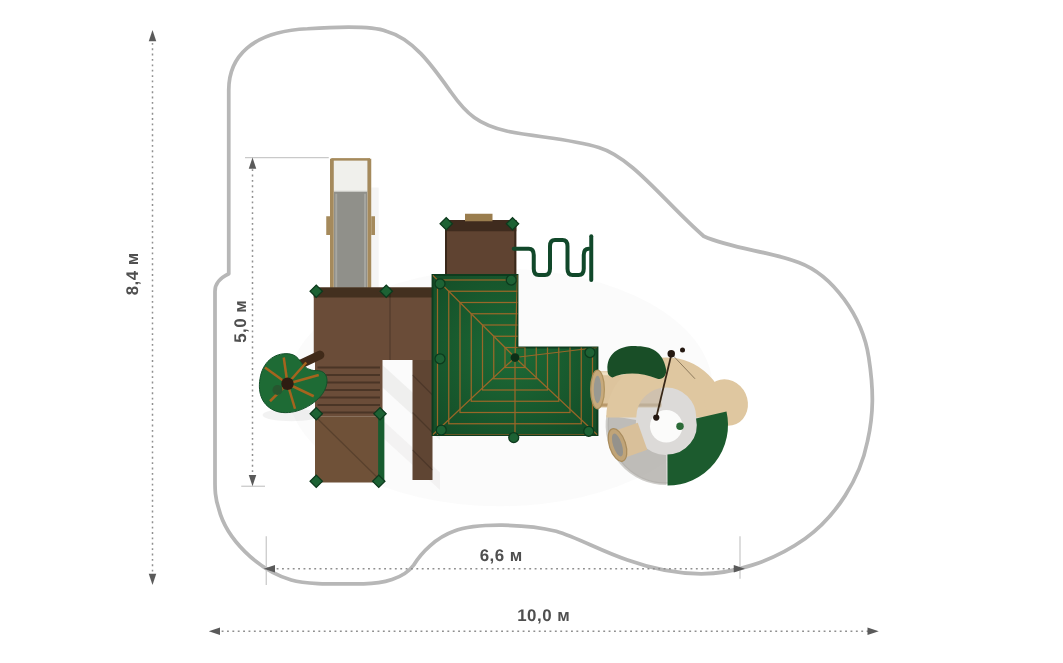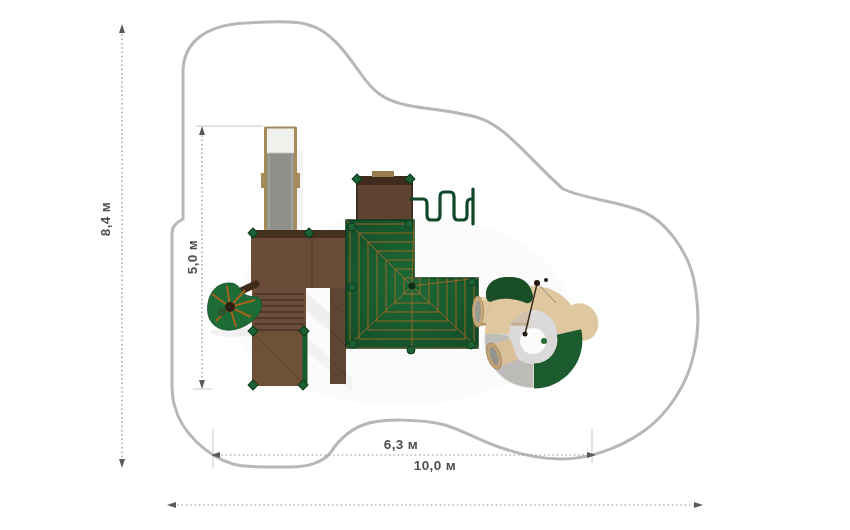--- a/index.html
+++ b/index.html
@@ -9,21 +9,21 @@
   }
   #plan-svg{position:absolute;left:0;top:0;}
   .dim-label{
     position:absolute;width:64px;height:16px;line-height:16px;text-align:center;
     font-size:13.5px;font-weight:bold;color:#4f4f4f;letter-spacing:.4px;white-space:nowrap;
   }
   .dim-label.vertical{transform:rotate(-90deg);transform-origin:center center;}
   #label-site-height{left:74px;top:211px;}
   #label-equip-height{left:161px;top:249px;}
   #label-equip-width{left:369px;top:437px;}
-  #label-site-width{left:403px;top:458px;}
+  #label-site-width{left:403px;top:485px;}
 </style>
 </head>
 <body>
 
 <div id="canvas">
 
   <svg id="plan-svg" width="850" height="530" viewBox="0 0 850 530">
 
     <defs>
       <clipPath id="roofClip">
@@ -250,16 +250,16 @@
       <line x1="173" y1="505" x2="697" y2="505" stroke="#8f8f8f" stroke-width="1.2" stroke-dasharray="1.5 2.8"></line>
       <polygon points="167,505 176,502 176,508" fill="#5a5a5a"></polygon>
       <polygon points="703,505 694,502 694,508" fill="#5a5a5a"></polygon>
     </g>
   </svg>
 
   <span id="label-site-height" class="dim-label vertical">8,4 м</span>
 
   <span id="label-equip-height" class="dim-label vertical">5,0 м</span>
 
-  <span id="label-equip-width" class="dim-label">6,3 м</span>
+  <span id="label-equip-width" class="dim-label">6,6 м</span>
 
   <span id="label-site-width" class="dim-label">10,0 м</span>
 </div>
 
 </body></html>

